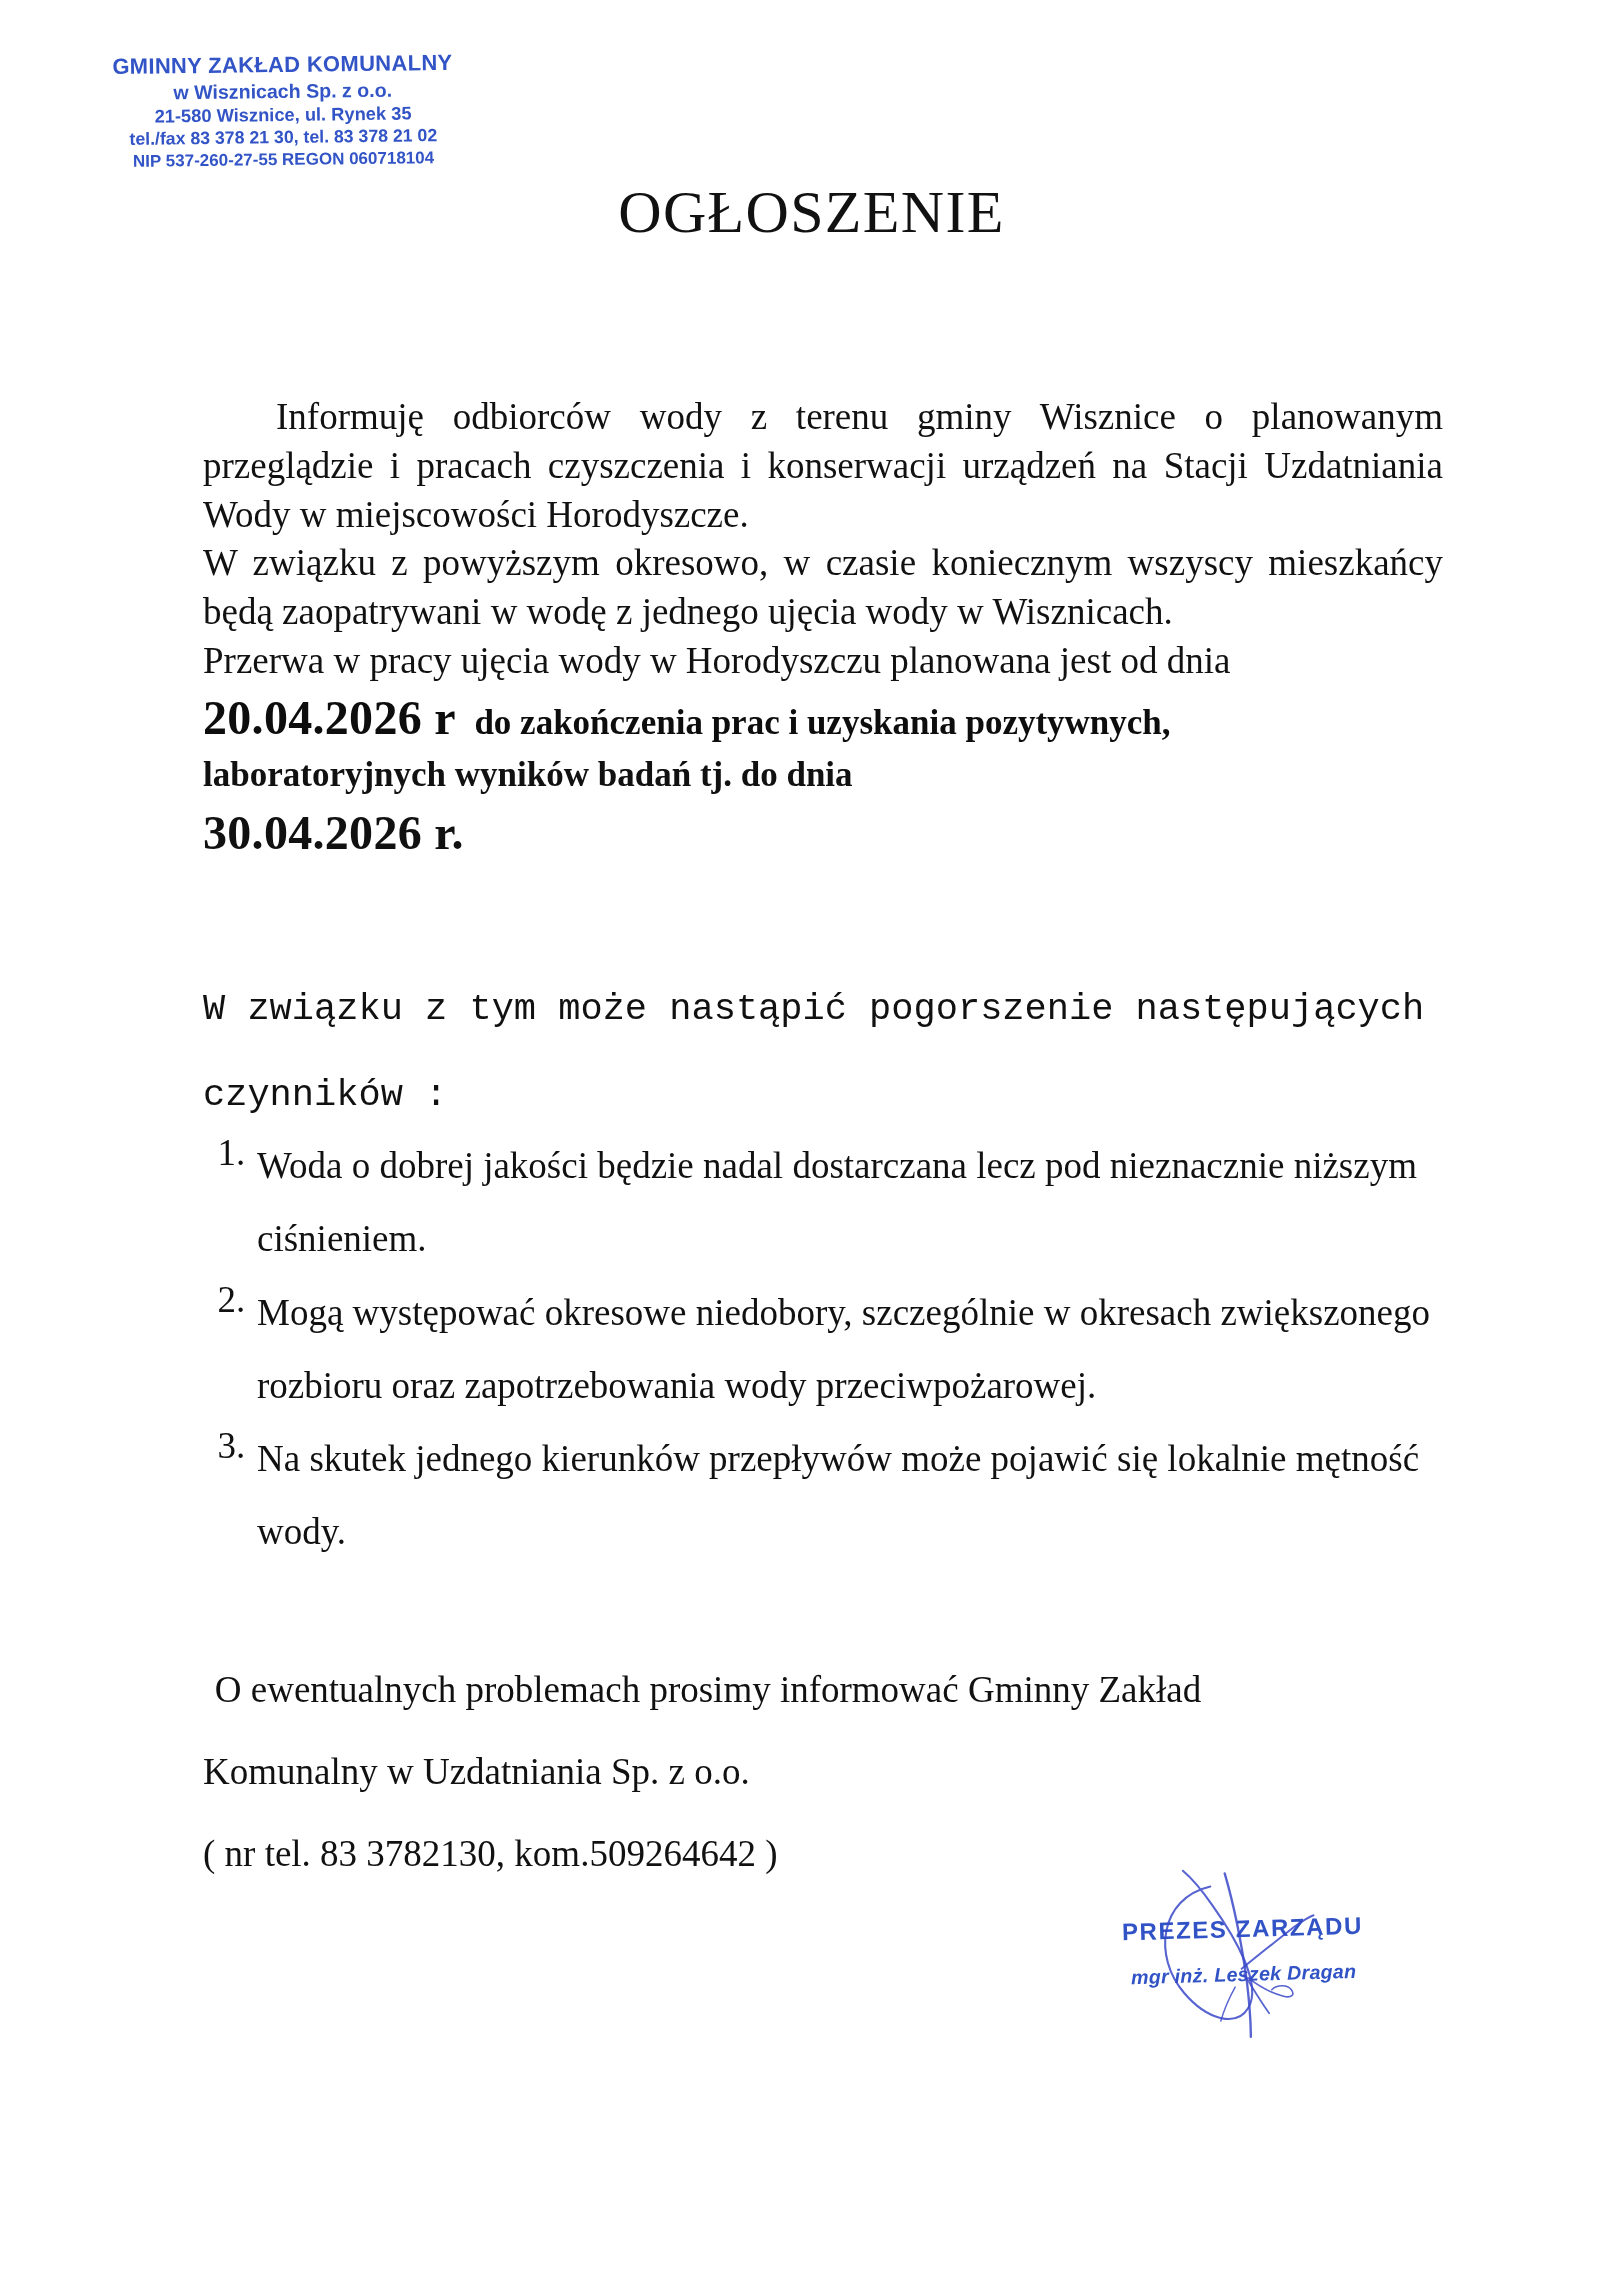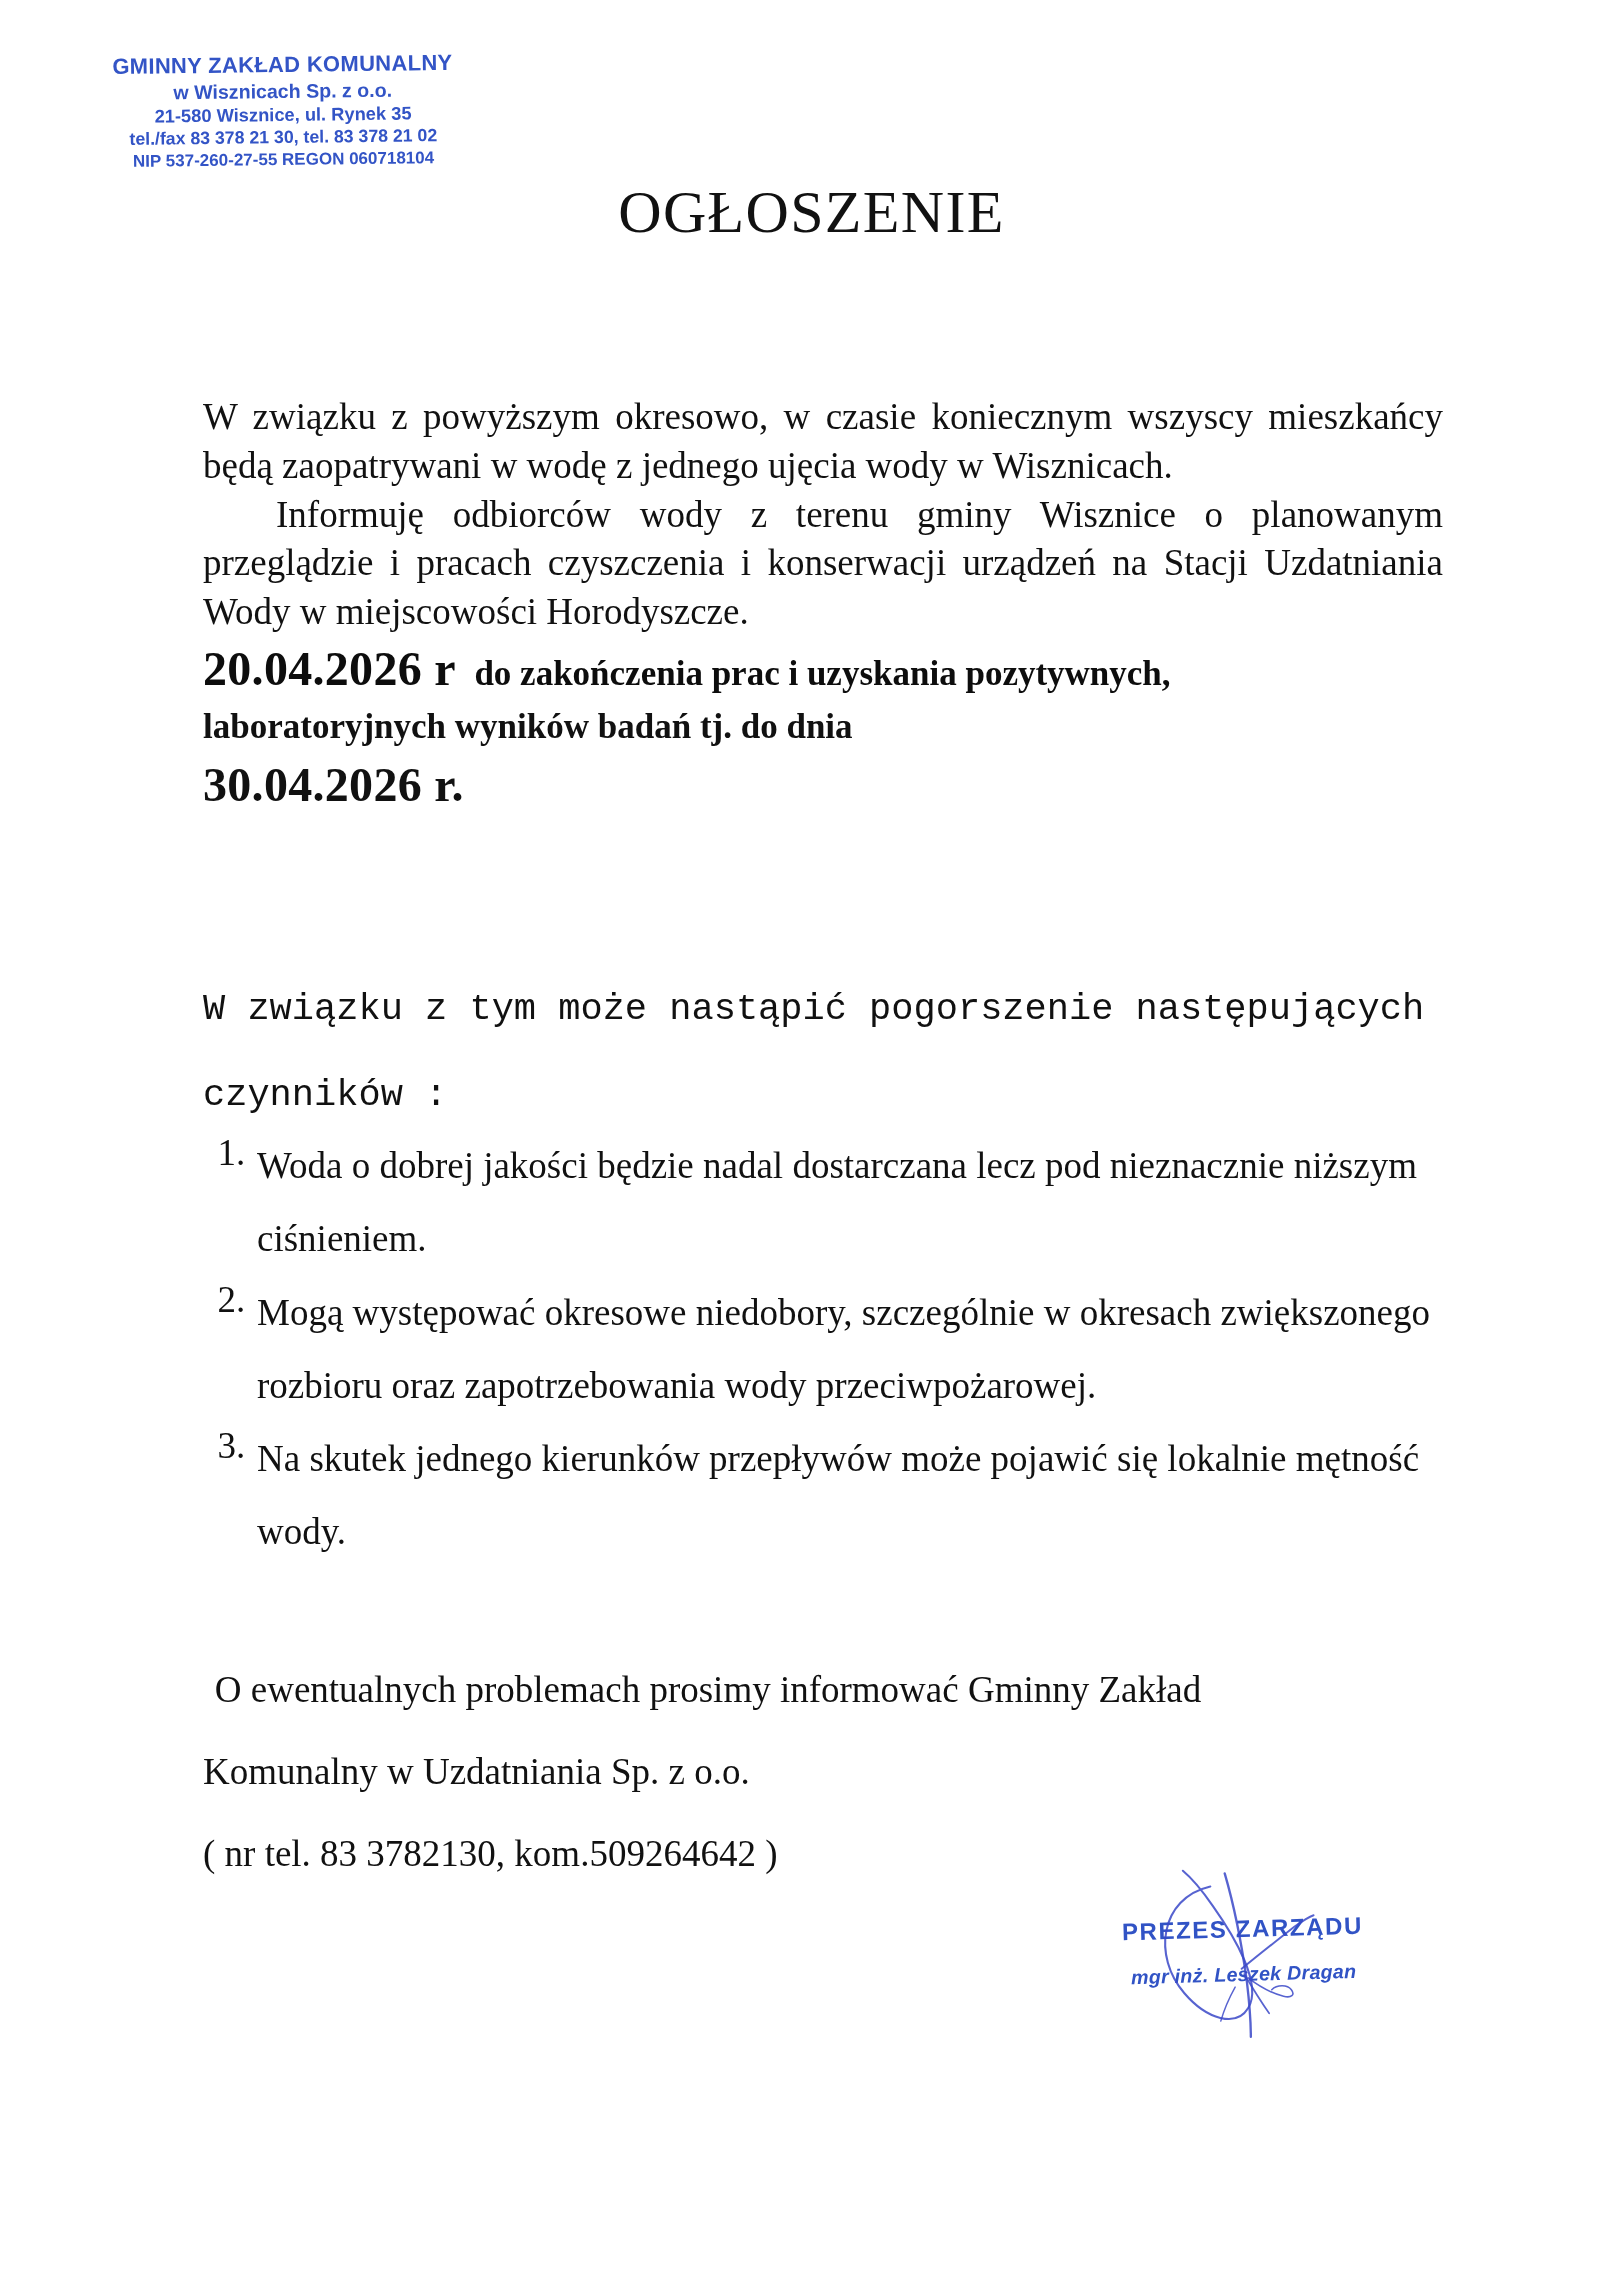--- a/index.html
+++ b/index.html
@@ -216,22 +216,23 @@
     <div class="l1">GMINNY ZAKŁAD KOMUNALNY</div>
     <div class="l2">w Wisznicach Sp. z o.o.</div>
     <div class="l3">21-580 Wisznice, ul. Rynek 35</div>
     <div class="l4">tel./fax 83 378 21 30, tel. 83 378 21 02</div>
     <div class="l5">NIP 537-260-27-55  REGON 060718104</div>
   </div>
 
   <div class="doc-title">OGŁOSZENIE</div>
 
   <div class="body-block">
+    <p class="just first">Informuję   odbiorców wody z terenu gminy Wisznice   o planowanym przeglądzie i pracach czyszczenia i konserwacji urządzeń na Stacji Uzdatniania Wody w miejscowości Horodyszcze.</p>
     <p class="just">W związku z powyższym okresowo, w czasie koniecznym wszyscy mieszkańcy będą zaopatrywani w wodę z jednego ujęcia wody w Wisznicach.</p>
-    <p class="just first">Informuję   odbiorców wody z terenu gminy Wisznice   o planowanym przeglądzie i pracach czyszczenia i konserwacji urządzeń na Stacji Uzdatniania Wody w miejscowości Horodyszcze.</p>
+    <p class="left">Przerwa w pracy ujęcia wody w Horodyszczu planowana jest od  dnia</p>
 
     <p class="date-para">
       <span class="date-big">20.04.2026 r</span><span>&nbsp;&nbsp;</span><span class="date-tail">do zakończenia prac i uzyskania pozytywnych,</span>
     </p>
     <p class="date-line2">laboratoryjnych wyników badań tj. do dnia</p>
     <p class="date-line3">30.04.2026 r.</p>
   </div>
 
   <div class="loose">
     <p>W związku z tym może nastąpić pogorszenie następujących</p>

